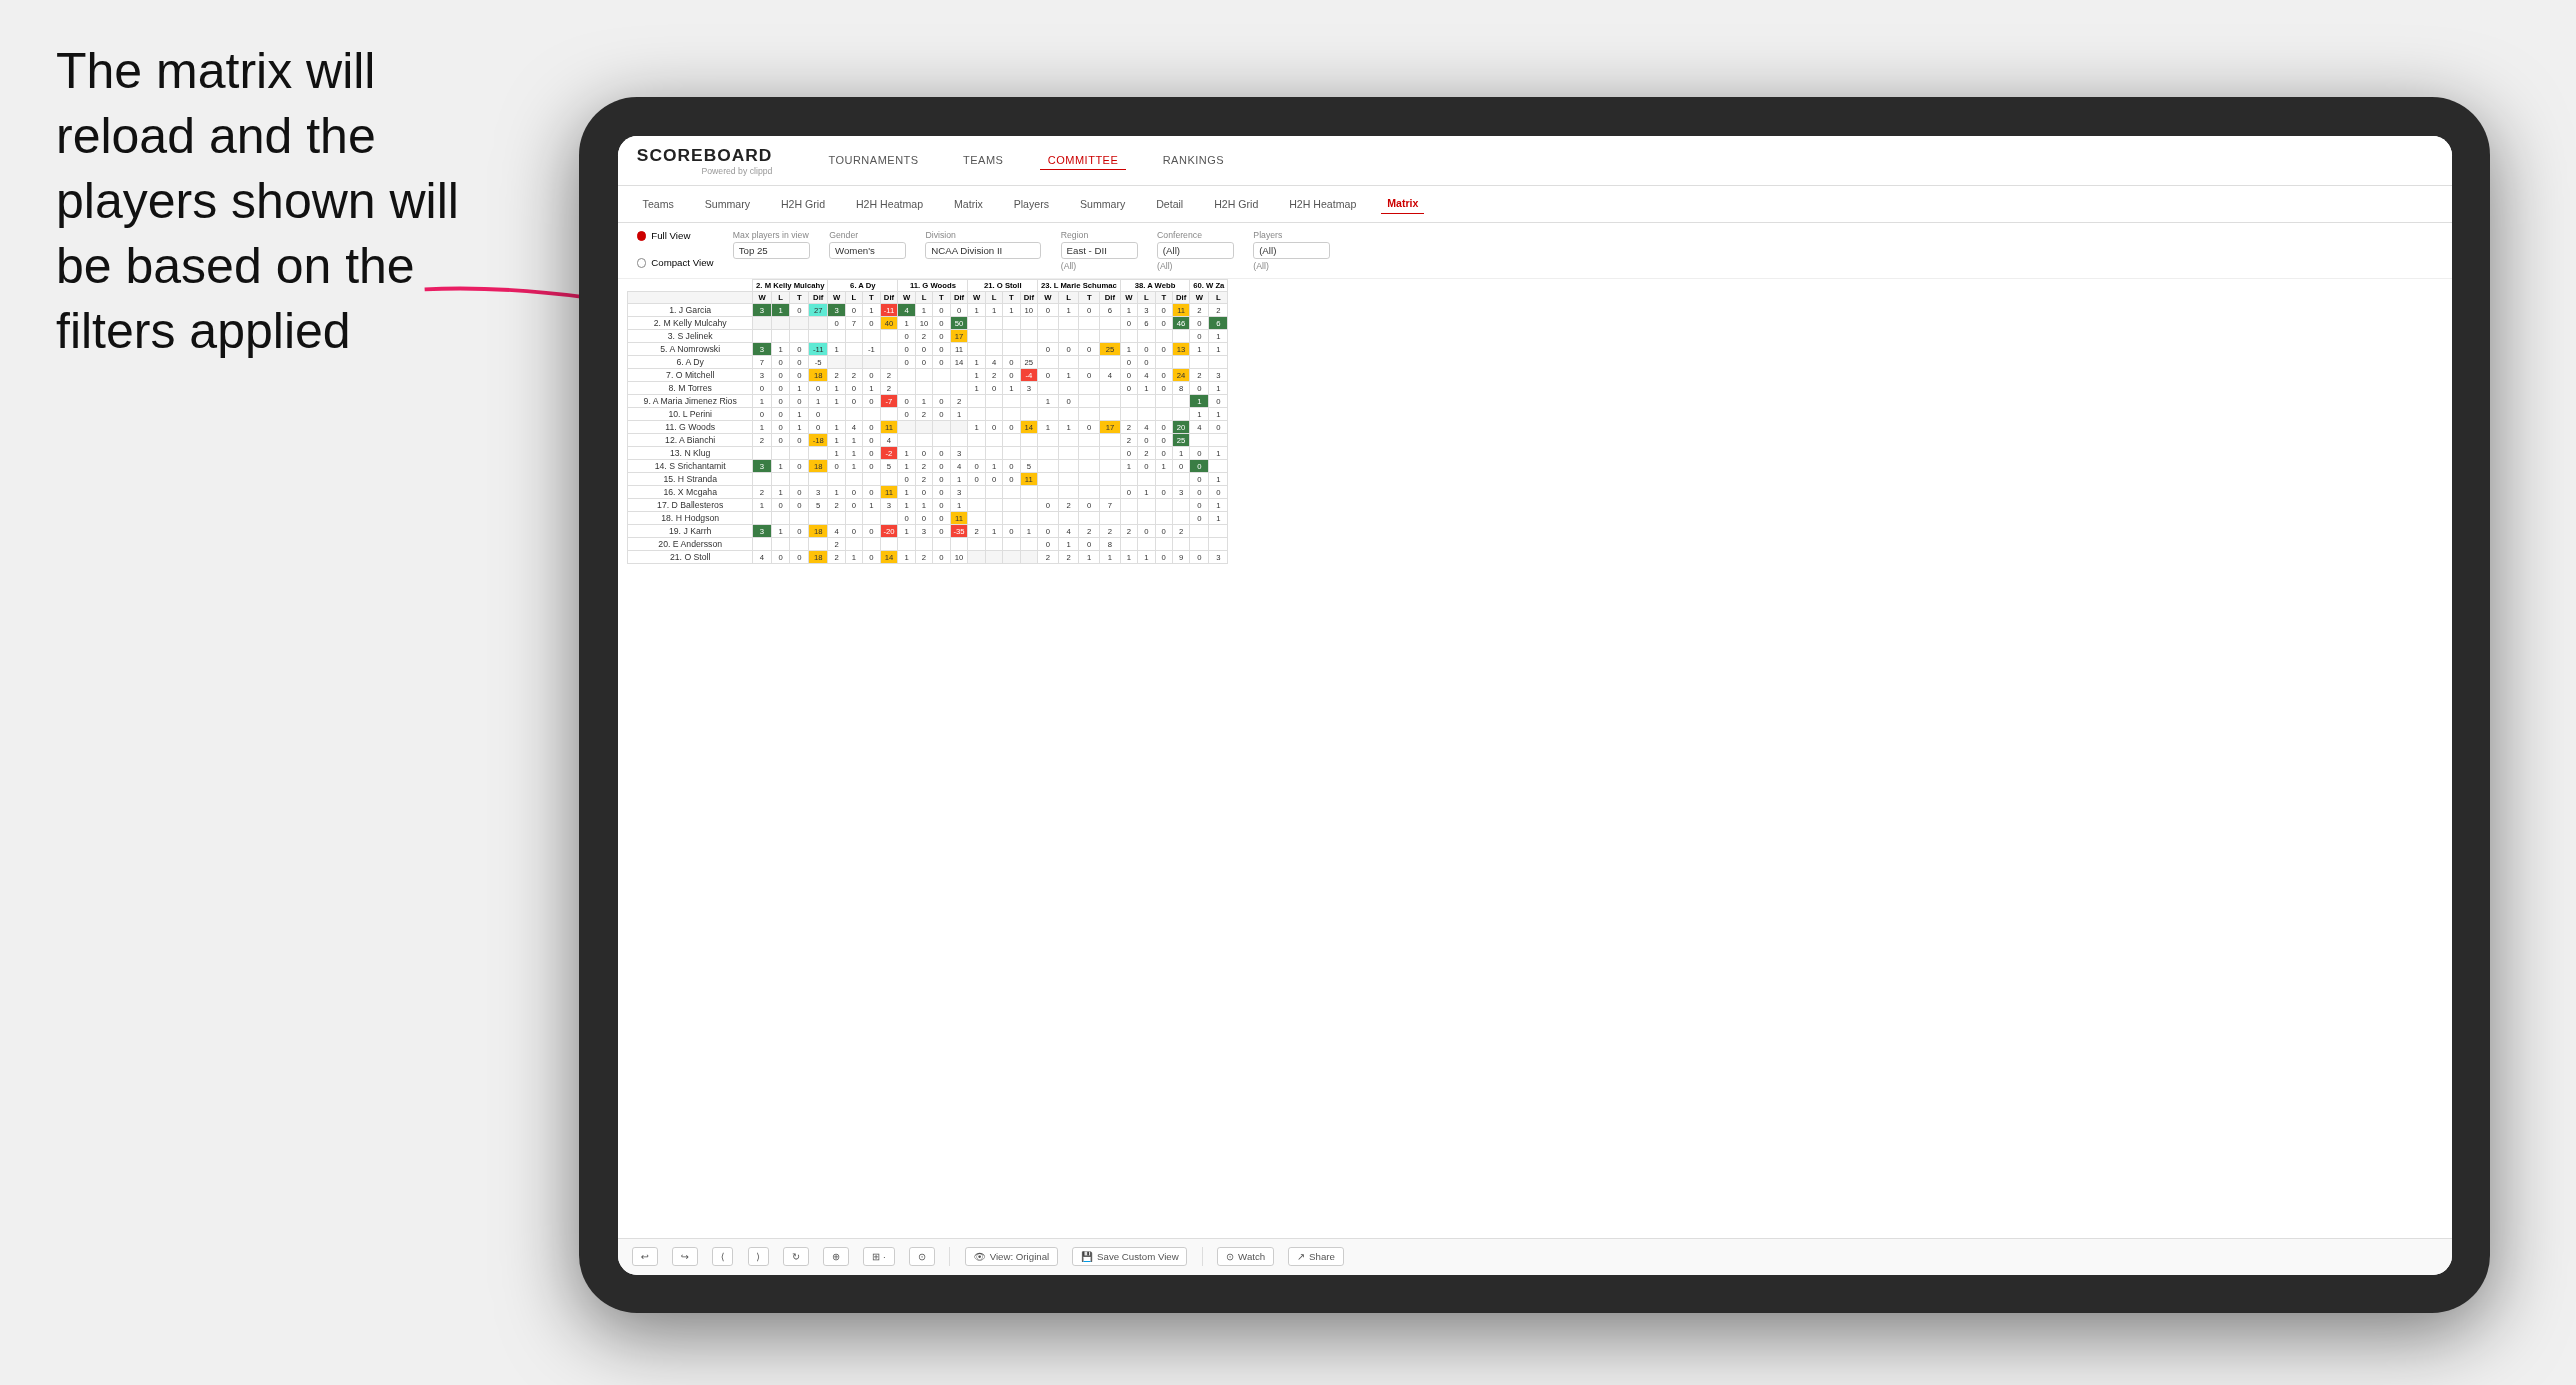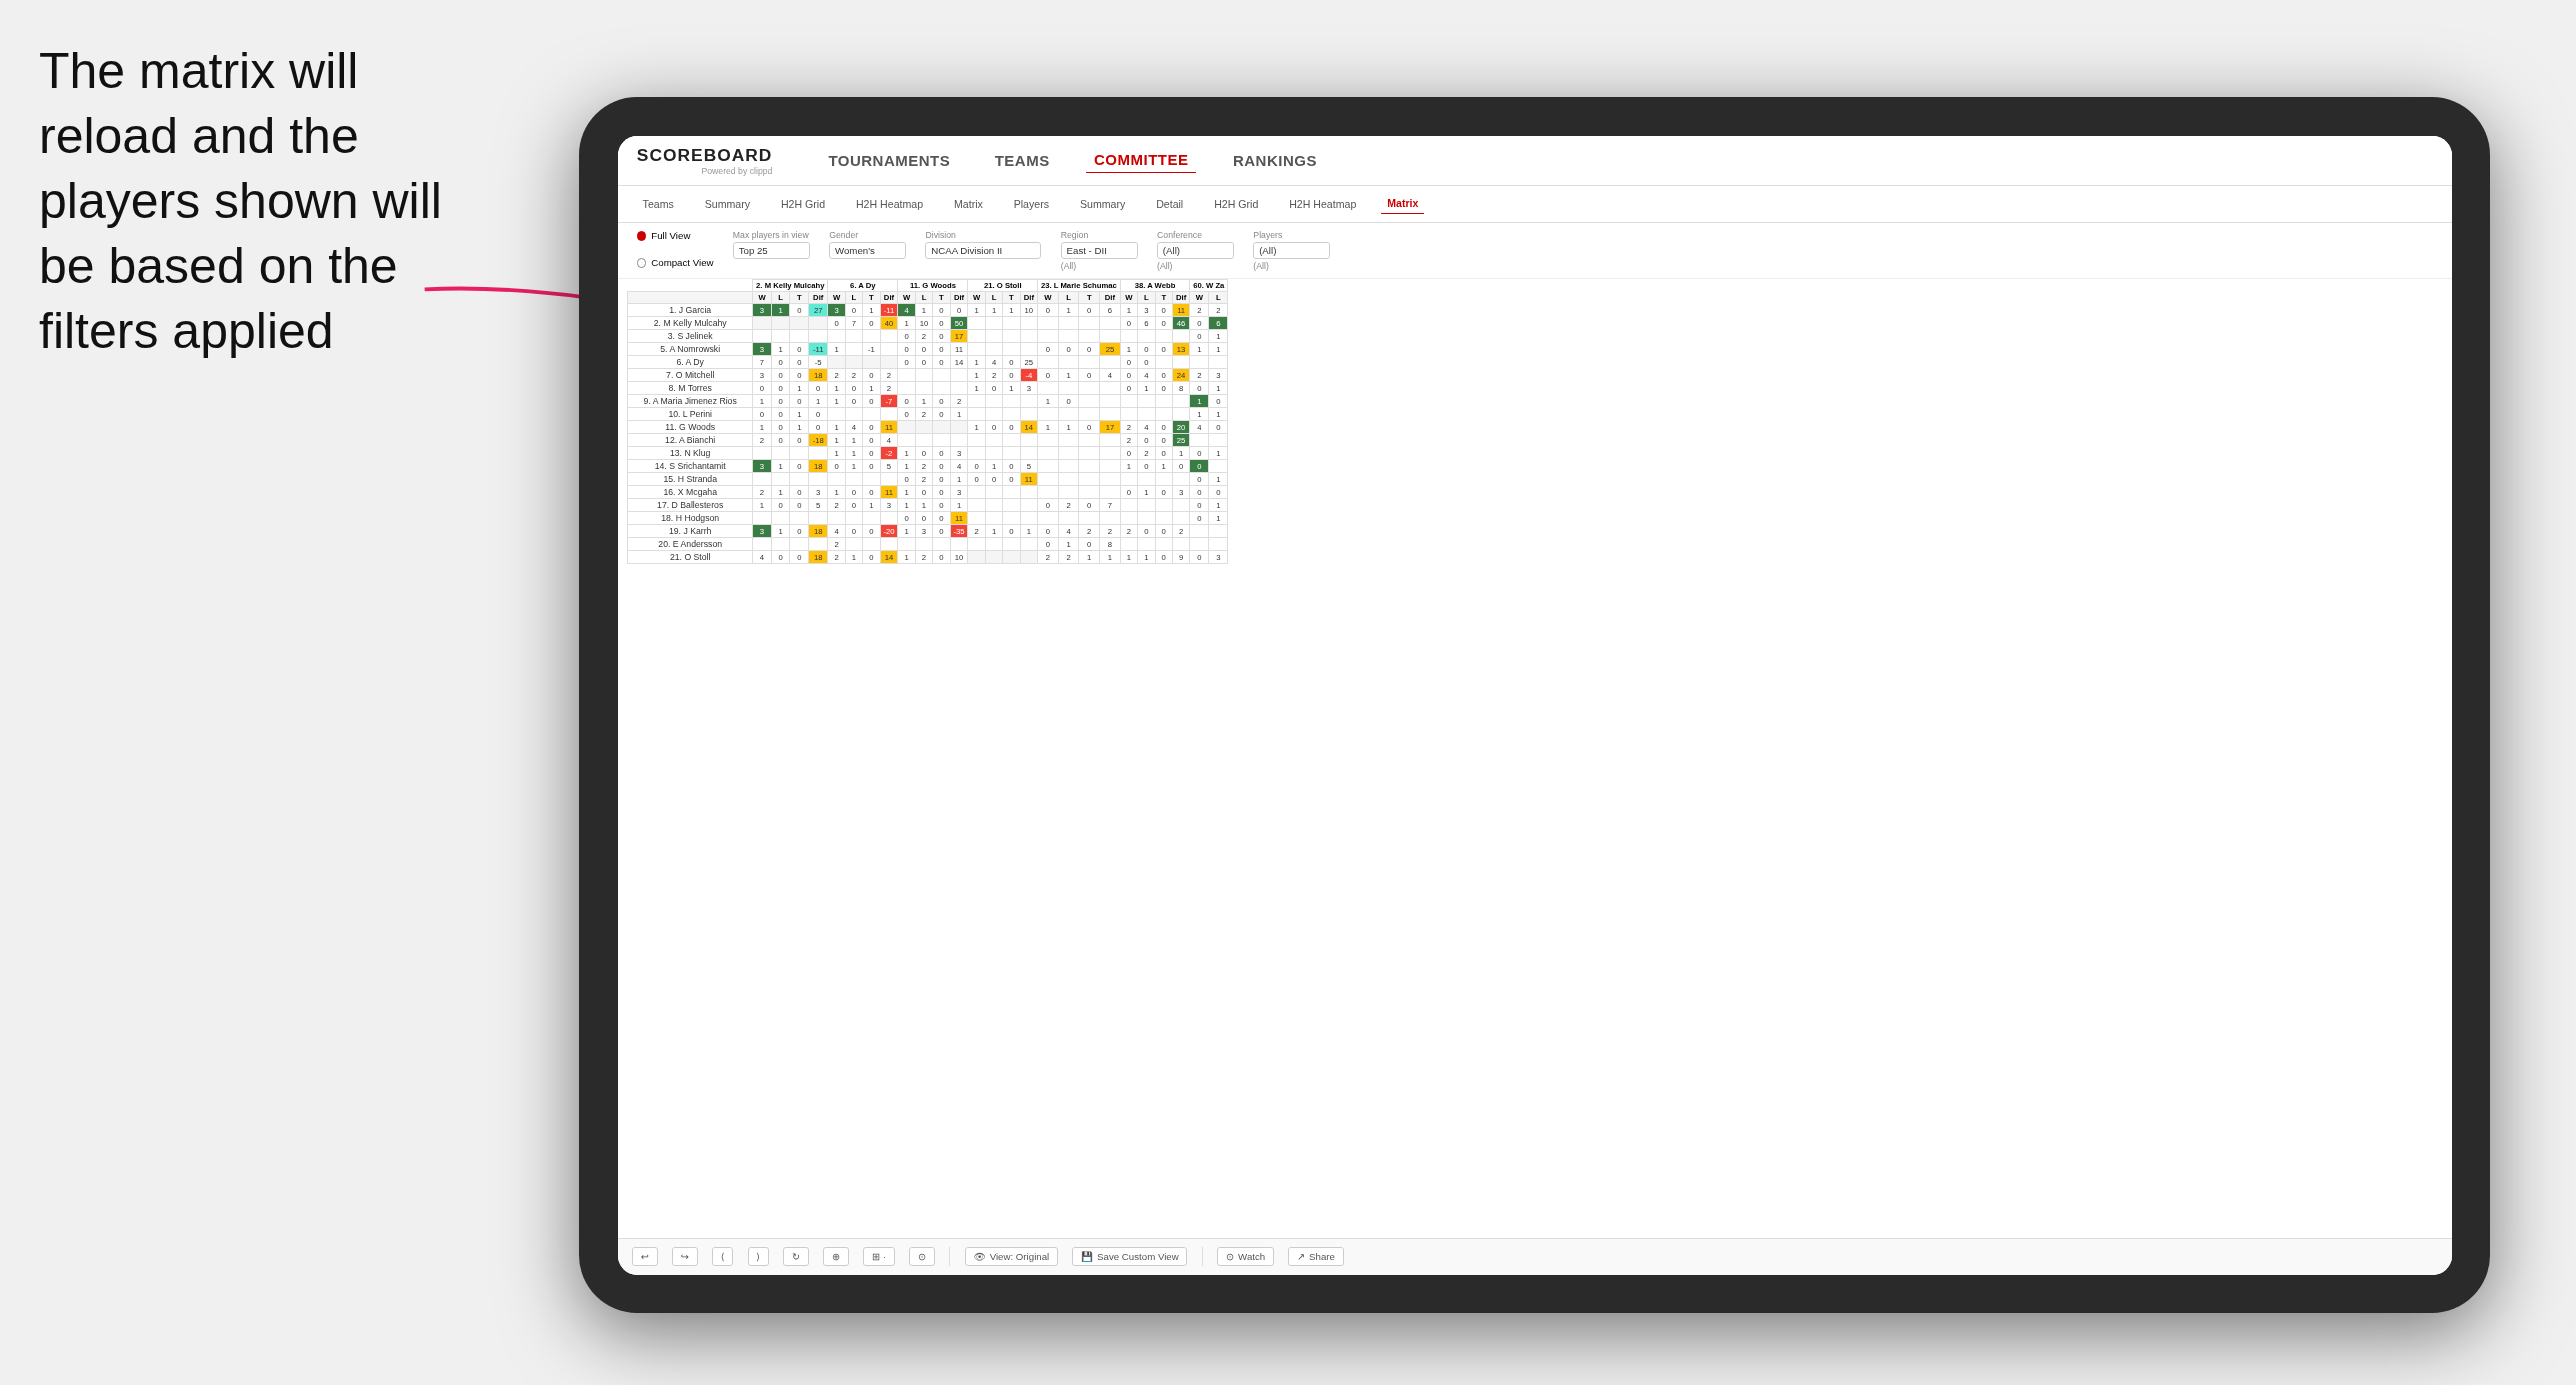--- a/index.html
+++ b/index.html
@@ -9,21 +9,21 @@
       width: 2576px;
       height: 1386px;
       overflow: hidden;
       position: relative;
     }
 
     
     .annotation-text {
       position: absolute;
       top: 39px;
-      left: 39px;
+      left: 56px;
       font-size: 50px;
       font-weight: 400;
       color: #111;
       line-height: 1.3;
       max-width: 463px;
     }
 
     
     .arrow-container {
       position: absolute;
@@ -86,22 +86,22 @@
       color: #222;
       letter-spacing: 1px;
     }
 
     .logo-sub {
       font-size: 8.7px;
       color: #999;
     }
 
     .nav-item {
-      font-size: 15px;
-      font-weight: 700;
+      font-size: 11px;
+      font-weight: 400;
       color: #555;
       cursor: pointer;
       padding: 3.9px 7.7px;
       text-transform: uppercase;
       letter-spacing: 0.5px;
     }
 
     .nav-item.active {
       color: #c00;
       border-bottom: 1.9px solid #c00;

